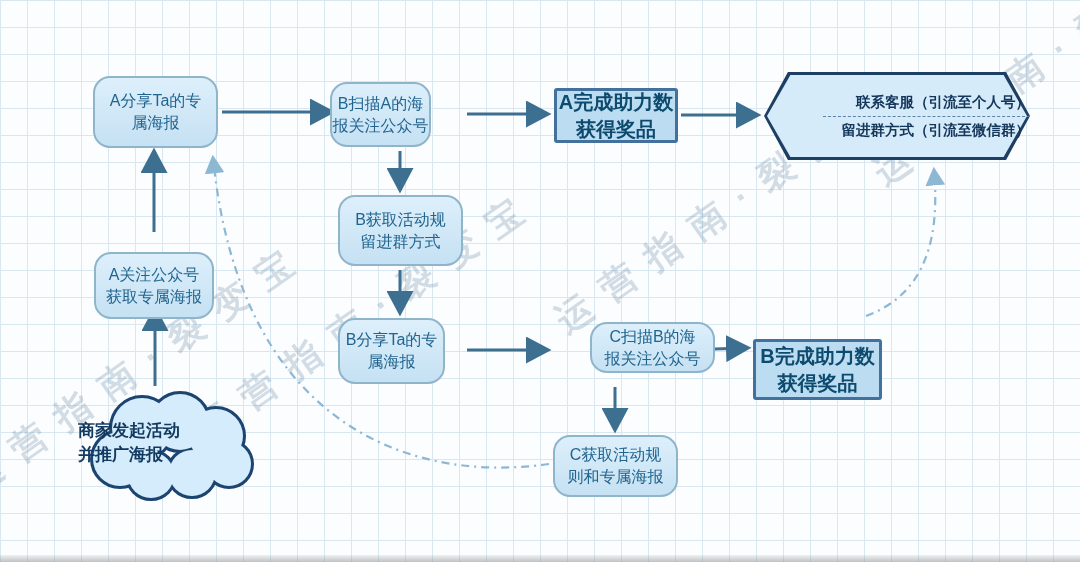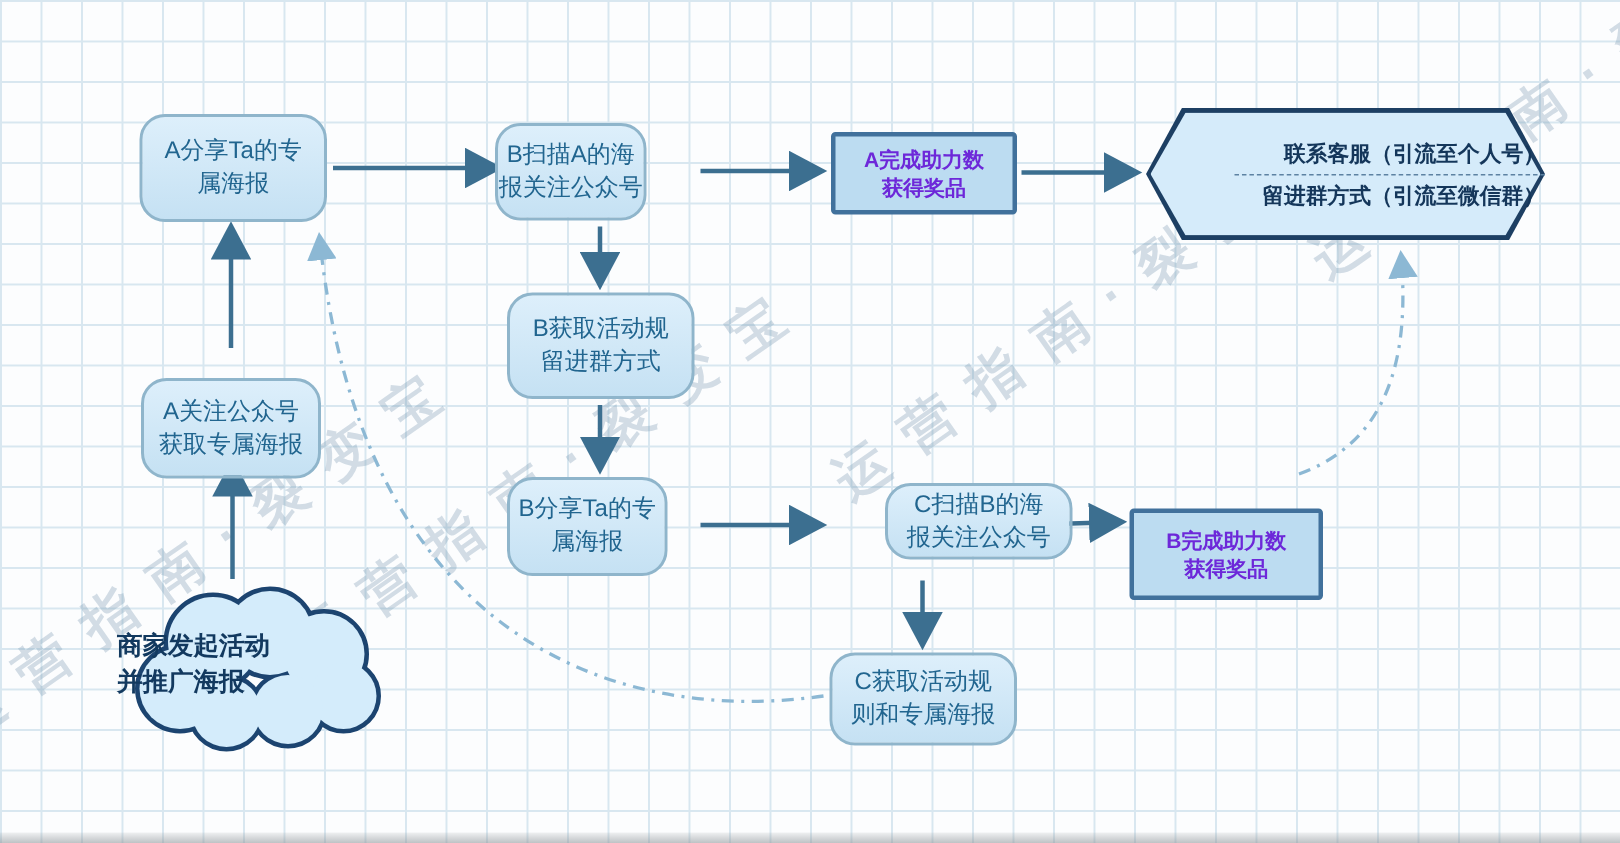--- a/index.html
+++ b/index.html
@@ -37,21 +37,21 @@
   }
   .lbl { white-space:pre-line; line-height:1.35; }
 
   .rounded {
     background:linear-gradient(180deg,#ddeffb,#c5e1f3);
     border:2px solid #8fb5cb; border-radius:17px;
     color:#21658f; font-size:16px;
   }
   .prize {
     background:#bcdcf1; border:3px solid #41719c; border-radius:3px;
-    color:#6d28d9; font-weight:700; font-size:14px;
+    color:#0c4a6e; font-weight:700; font-size:20px;
   }
 
   
   .n-a-share  { left:93px;  top:76px;  width:125px; height:72px; }
   .n-a-follow { left:94px;  top:252px; width:120px; height:67px; }
   .n-b-scan   { left:330px; top:82px;  width:101px; height:65px; }
   .n-b-rules  { left:338px; top:195px; width:125px; height:71px; }
   .n-b-share  { left:338px; top:318px; width:107px; height:66px; }
   .n-a-prize  { left:554px; top:88px;  width:124px; height:55px; }
   .n-c-scan   { left:553px; top:322px; width:125px; height:51px;margin-left:37px; }

